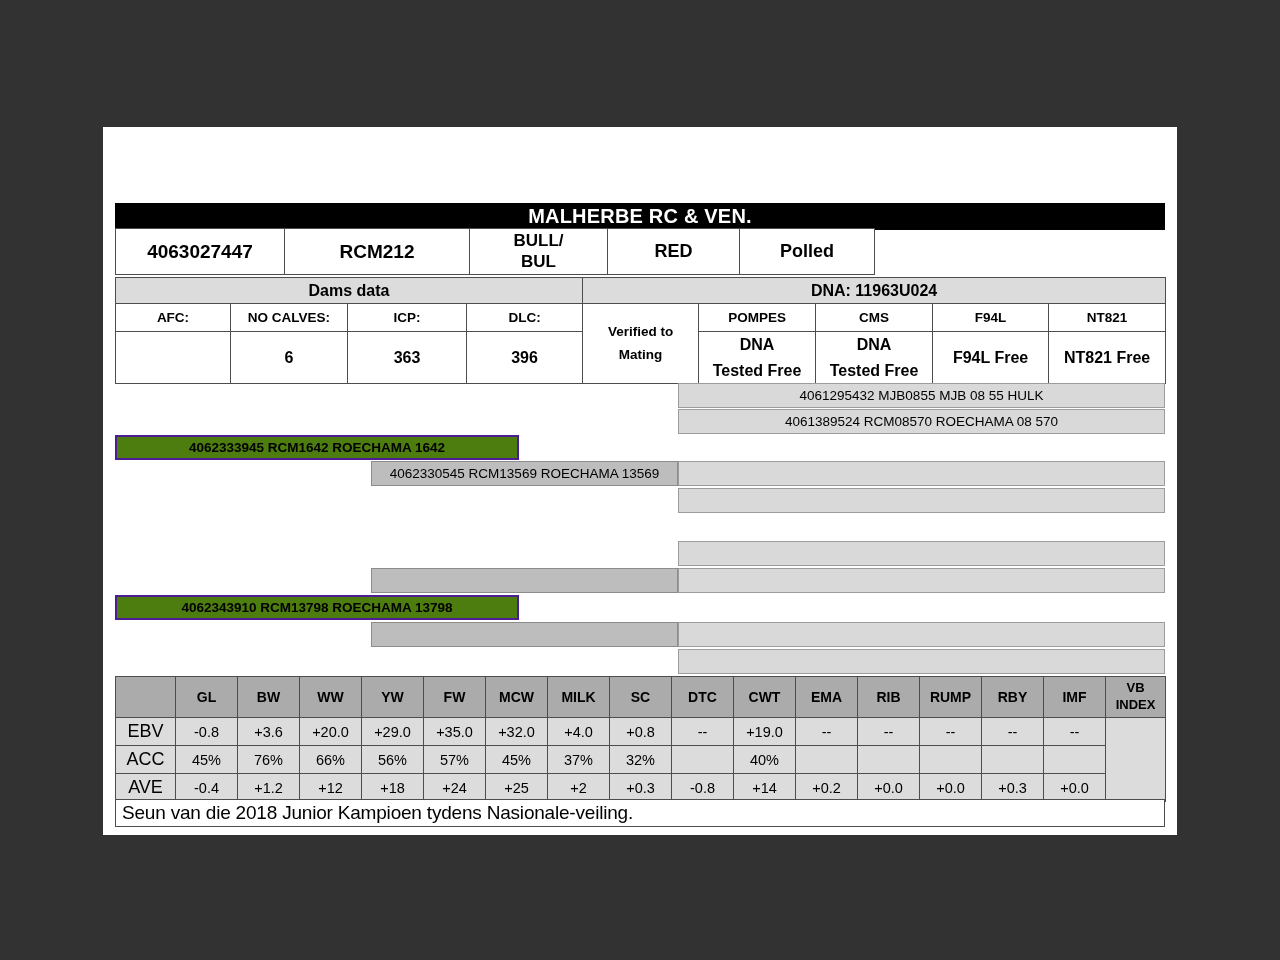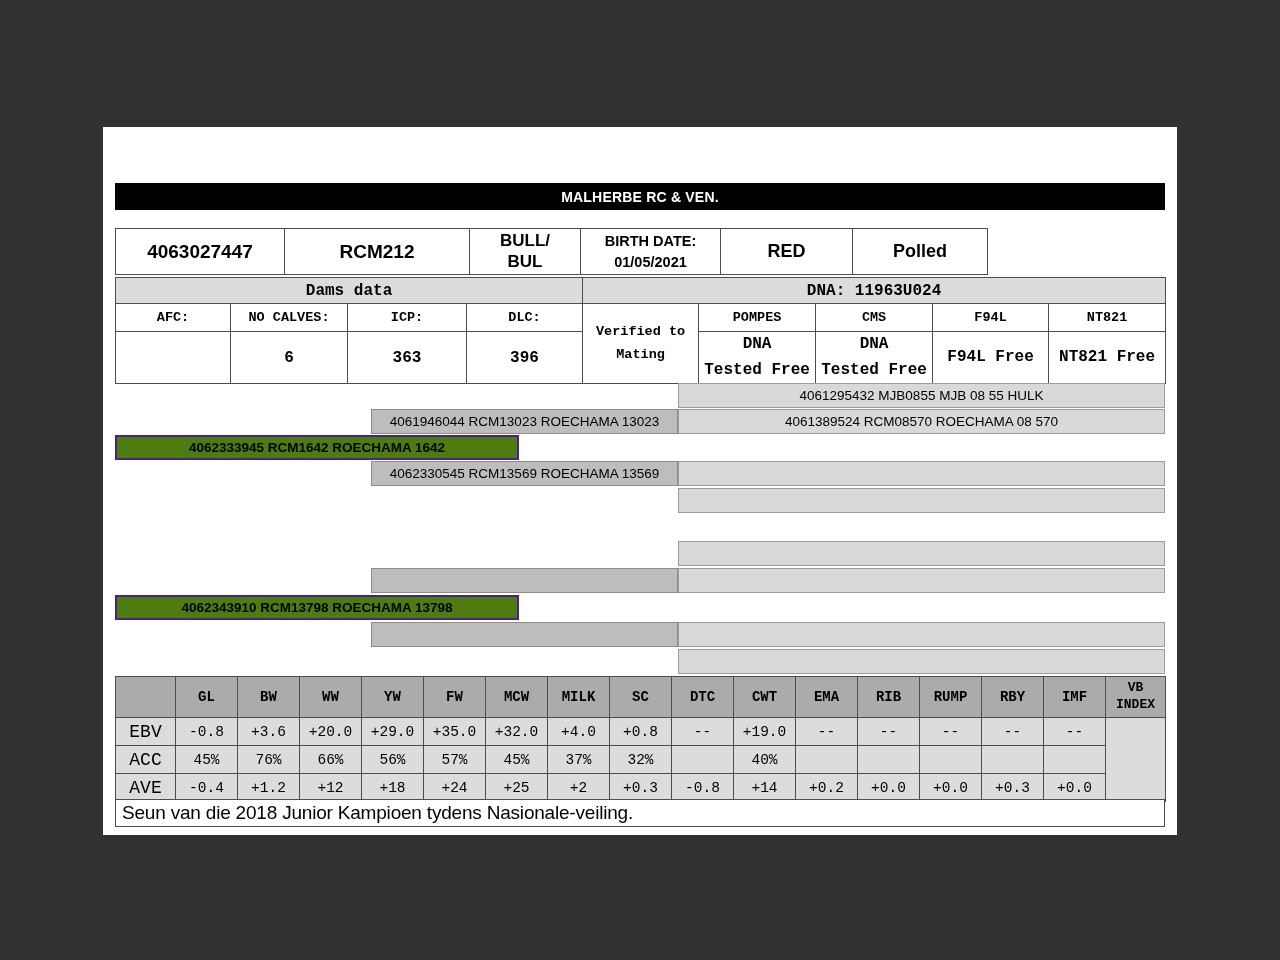--- a/index.html
+++ b/index.html
@@ -27,38 +27,38 @@
   
   .top-row{top:16px;height:52px;}
   .top-row .c{height:52px;}
   .animal-name{width:462px;font-weight:bold;font-size:19px;letter-spacing:-0.2px;}
   .logo-cell{width:204px;}
   .grade-cell{width:218px;font-weight:bold;font-size:30px;}
   .lot-cell{width:166px;font-weight:bold;font-size:21px;letter-spacing:-0.2px;}
 
   
   .banner{
-    top:56px;height:27px;background:#000;color:#fff;
+    top:76px;height:27px;background:#000;color:#fff;
     display:flex;align-items:center;justify-content:center;
-    font-weight:bold;font-size:14px;letter-spacing:0.2px;
+    font-weight:bold;font-size:20px;letter-spacing:0.2px;
   }
 
   
   .info-row{top:101px;height:47px;}
   .info-row .c{height:47px;font-weight:bold;}
   .cell-id{width:170px;font-size:19px;}
   .cell-herd{width:186px;font-size:19px;}
-  .cell-sex{width:112px;font-size:17px;line-height:1.2;}
+  .cell-sex{width:139px;font-size:17px;line-height:1.2;}
   .cell-age{width:145px;font-size:15px;}
   .cell-birth{width:141px;font-size:14.5px;line-height:1.4;}
   .cell-colour{width:133px;font-size:18px;}
   .cell-poll{width:136px;font-size:18px;}
 
   
-  table{border-collapse:collapse;table-layout:fixed;font-family:Liberation Mono, monospace;}
+  table{border-collapse:collapse;table-layout:fixed;}
   .dams{top:150px;}
   .dams td{
     border:1px solid #4d4d4d;text-align:center;vertical-align:middle;
     padding:0;overflow:hidden;
   }
   .dams .dh td{background:#dcdcdc;font-weight:bold;font-size:16px;height:25px;}
   .dams .dsub td{font-weight:bold;font-size:13.5px;height:27px;}
   .dams .dval td{font-weight:bold;font-size:16px;height:50px;}
   .dams .verified{font-size:14px;line-height:1.7;font-weight:bold;}
   .dams .verified span{display:block;}
@@ -103,24 +103,20 @@
 
   <div class="sec banner">MALHERBE RC &amp; VEN.</div>
 
   <div class="sec frow info-row">
     <div class="c cell-id">4063027447</div>
     <div class="c cell-herd">RCM212</div>
     <div class="c cell-sex">
       <span>BULL/</span>
       <span>BUL</span>
     </div>
-    <div class="c cell-birth">
-      <span>BIRTH DATE:</span>
-      <span>01/05/2021</span>
-    </div>
     <div class="c cell-colour">RED</div>
     <div class="c cell-poll">Polled</div>
   </div>
 
   <table class="sec dams" style="width:1050px;">
     <colgroup>
       <col style="width:115px">
         <col style="width:117px">
         <col style="width:119px">
         <col style="width:116px">
@@ -168,21 +164,20 @@
       </td>
       <td class="tres">
         <span>NT821 Free</span>
         <span></span>
       </td>
     </tr>
   </tbody>
     </table>
 
   <div class="pbar pr" style="top:256px;">4061295432 MJB0855 MJB 08 55 HULK</div>
-  <div class="pbar pm" style="top:282px;">4061946044 RCM13023 ROECHAMA 13023</div>
   <div class="pbar pr" style="top:282px;">4061389524 RCM08570 ROECHAMA 08 570</div>
   <div class="pbar pl" style="top:308px;">4062333945 RCM1642 ROECHAMA 1642</div>
   <div class="pbar pm" style="top:334px;">4062330545 RCM13569 ROECHAMA 13569</div>
   <div class="pbar pr" style="top:334px;"></div>
   <div class="pbar pr" style="top:361px;"></div>
 
   <div class="pbar pr" style="top:414px;"></div>
   <div class="pbar pm" style="top:441px;"></div>
   <div class="pbar pr" style="top:441px;"></div>
   <div class="pbar pl" style="top:468px;">4062343910 RCM13798 ROECHAMA 13798</div>

